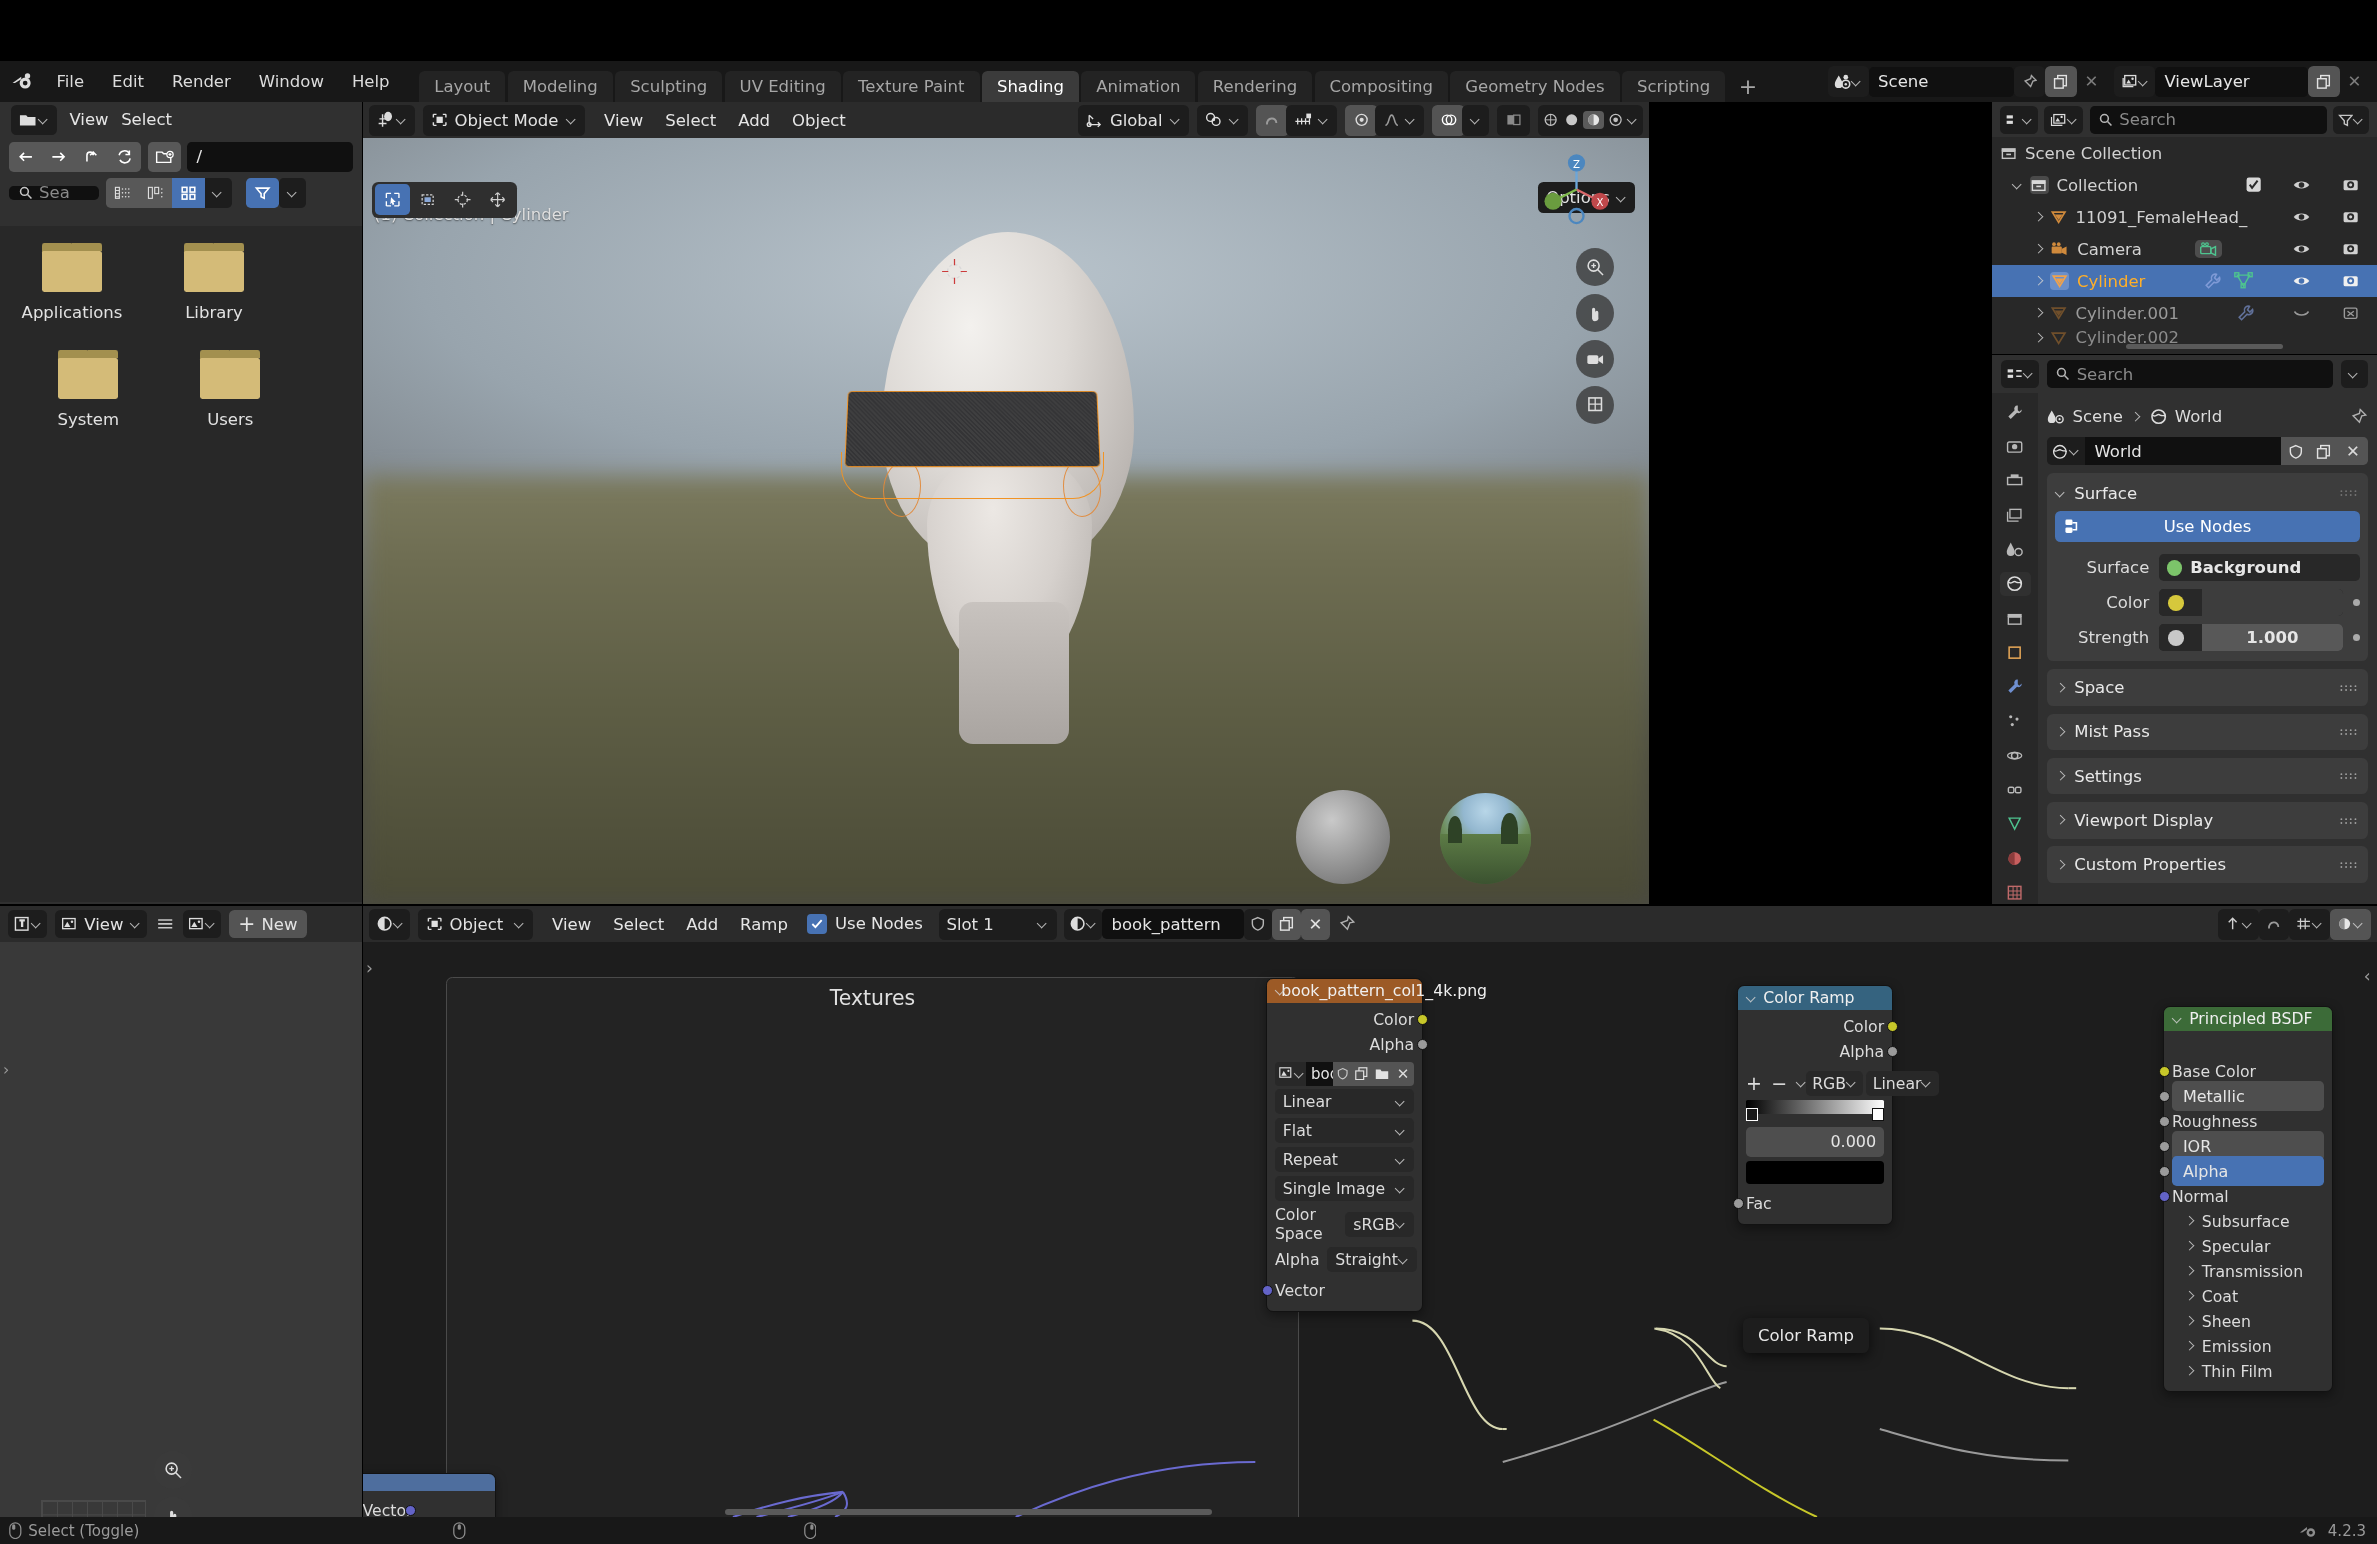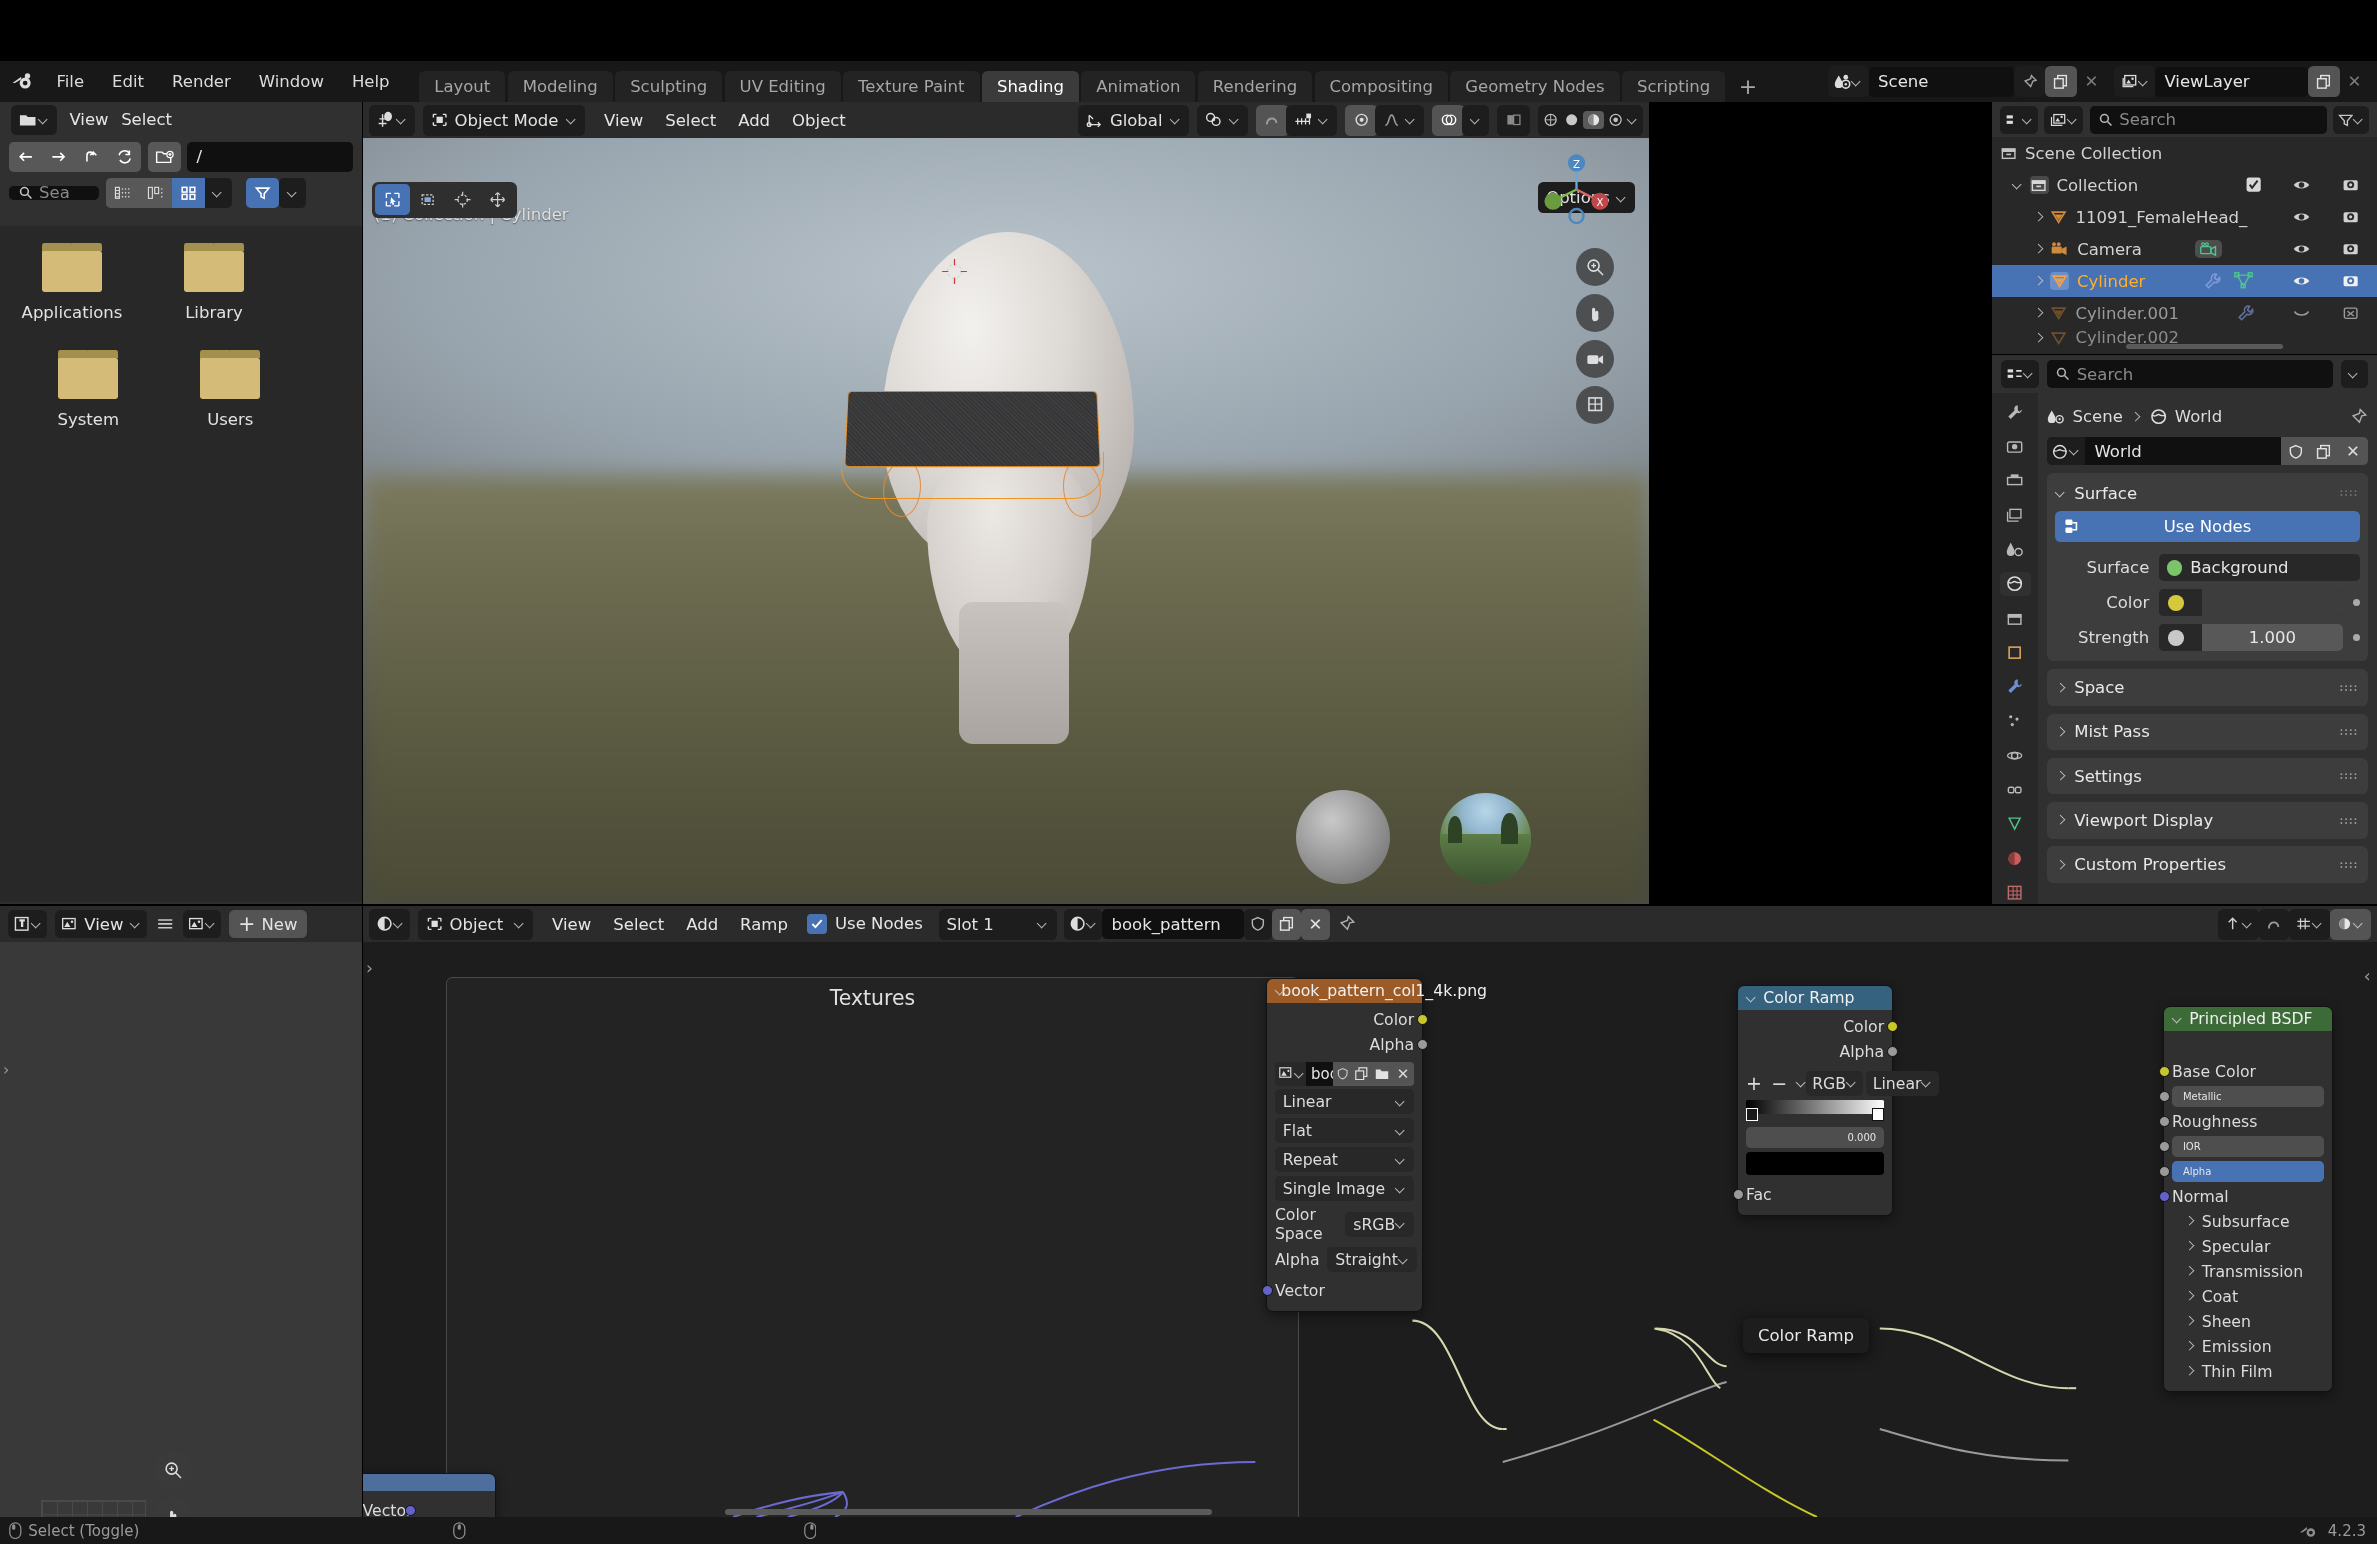--- a/index.html
+++ b/index.html
@@ -178,21 +178,21 @@
   }
   .ptab{ width:31px; height:27px; display:flex;align-items:center;justify-content:center; border-radius:4.7px;}
   .ptab.active{ background:#303030;}
   #props-body{ position:absolute; left:46px; top:38px; right:0; bottom:0; padding:6.3px 9.4px; overflow:hidden;}
   .crumb{ display:flex;align-items:center; gap:7.9px; height:35px; color:#dcdcdc;}
   .panel{ background:#3d3d3d; border-radius:6.3px; margin-top:7.9px; padding:6.3px 7.9px;}
   .panel-head{ display:flex; align-items:center; gap:7.9px; height:27px; color:#e8e8e8;}
   .panel.collapsed{ background:#3d3d3d; padding:4.7px 7.9px; }
   .prow{ display:flex; align-items:center; height:35px; gap:9.4px;}
   .plabel{ width:94px; text-align:right; color:#dcdcdc; font-size:16.5px;}
-  .pvalue{ flex:1; background:#282828; border-radius:4.7px; height:27px; display:flex; align-items:center; padding:0 7.9px; gap:7.9px;}
+  .pvalue{ flex:1; background:#282828; border-radius:4.7px; height:27px; display:flex; align-items:center; padding:0 7.9px; gap:7.9px;font-weight:bold;}
   .pslider{ flex:1; background:#585858; border-radius:4.7px; height:27px; display:flex; align-items:center; justify-content:center; position:relative;}
   .swatch{ width:15.7px;height:15.7px;border-radius:50%;}
   .dot{ width:7px;height:7px;border-radius:50%;background:#aaa;}
   .usenodes{
     background:#4772b3; border-radius:5.5px; height:31px; display:flex; align-items:center;
     justify-content:center; position:relative; color:#fff; margin:4.7px 0 7.9px 0;
   }
   .gripdots{ width:20.4px;height:9.4px; opacity:.55;}
 
   
@@ -227,21 +227,21 @@
   .sock.yellow{ background:#c7c729;}
   .sock.grey{ background:#9a9a9a;}
   .sock.blue{ background:#6363c7;}
   .ndd{
     background:#282828; border-radius:4.7px; height:25px; display:flex; align-items:center;
     justify-content:space-between; padding:0 7.9px; margin-top:3.9px; font-size:15.7px; color:#dcdcdc;
   }
   .nrow2{ display:flex; align-items:center; gap:7.9px; margin-top:3.9px;}
   .nlabel{ font-size:15.7px; color:#dcdcdc; width:94px;}
   .node-in-row{ display:flex; align-items:center; height:25px; position:relative; font-size:15.7px; color:#dcdcdc;}
-  .valfield{ background:#4e4e4e; border-radius:4.7px; height:21px; display:flex; align-items:center; padding:0 7.9px; color:#e5e5e5; font-size:10px;}
+  .valfield{ background:#4e4e4e; border-radius:4.7px; height:30px; display:flex; align-items:center; padding:0 7.9px; color:#e5e5e5; font-size:16px;}
   .valfield.blue{ background:#4772b3;}
   #tooltip{
     position:absolute; background:#1d1d1d; border-radius:6.3px; padding:7.9px 12.6px;
     color:#e8e8e8; font-size:16.5px; box-shadow:0 3.1px 12.6px #000a;
   }
   
   #imgeditor{
     position:absolute; left:0; top:906px; width:362px; height:612px; background:#2b2b2b;
   }
   #ie-header{ height:36px; display:flex; align-items:center; gap:7.9px; padding:0 7.9px; background:#2b2b2b;}

